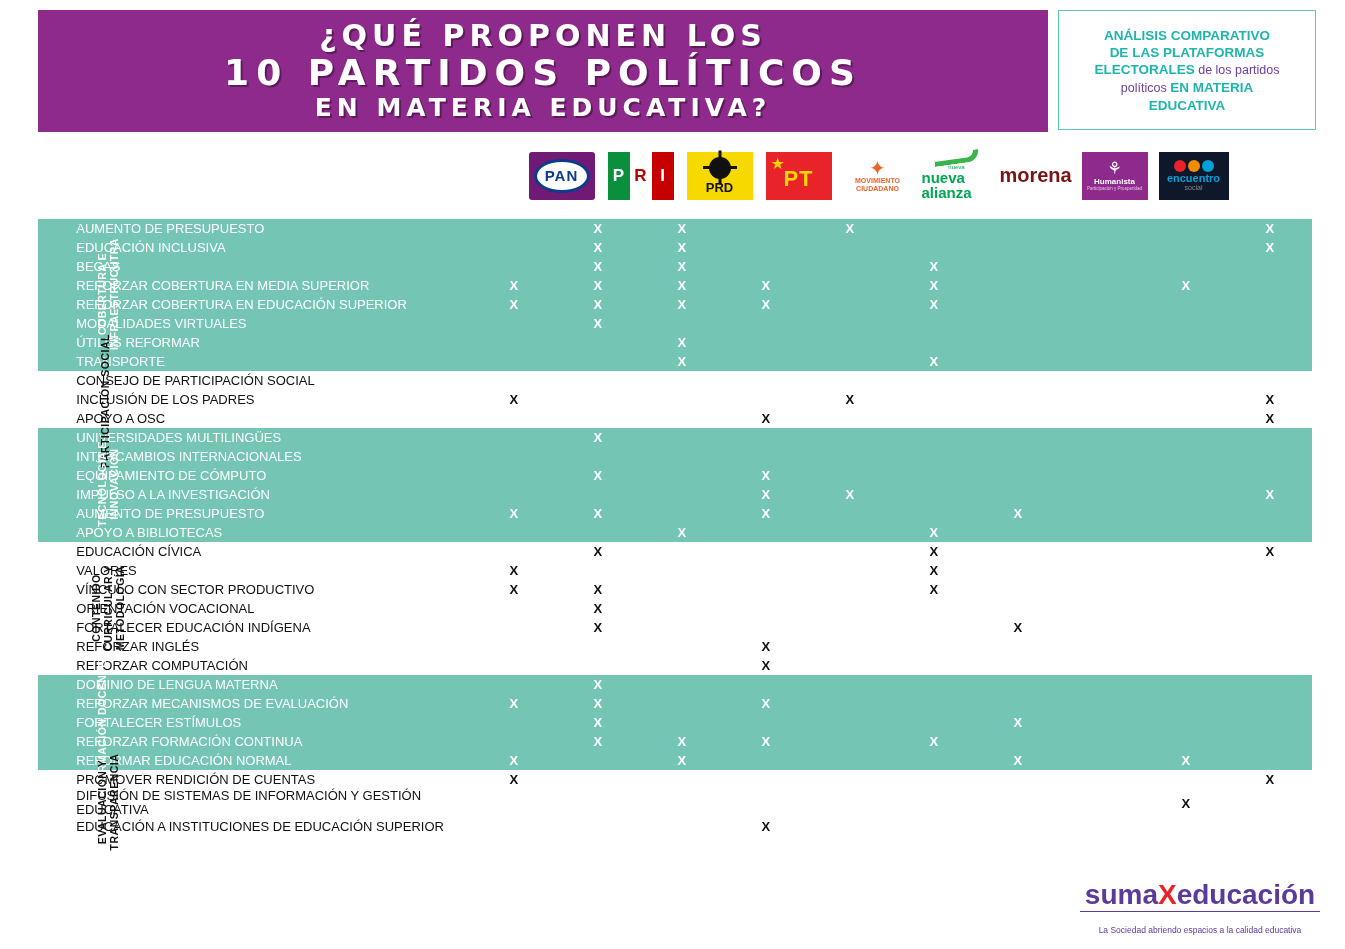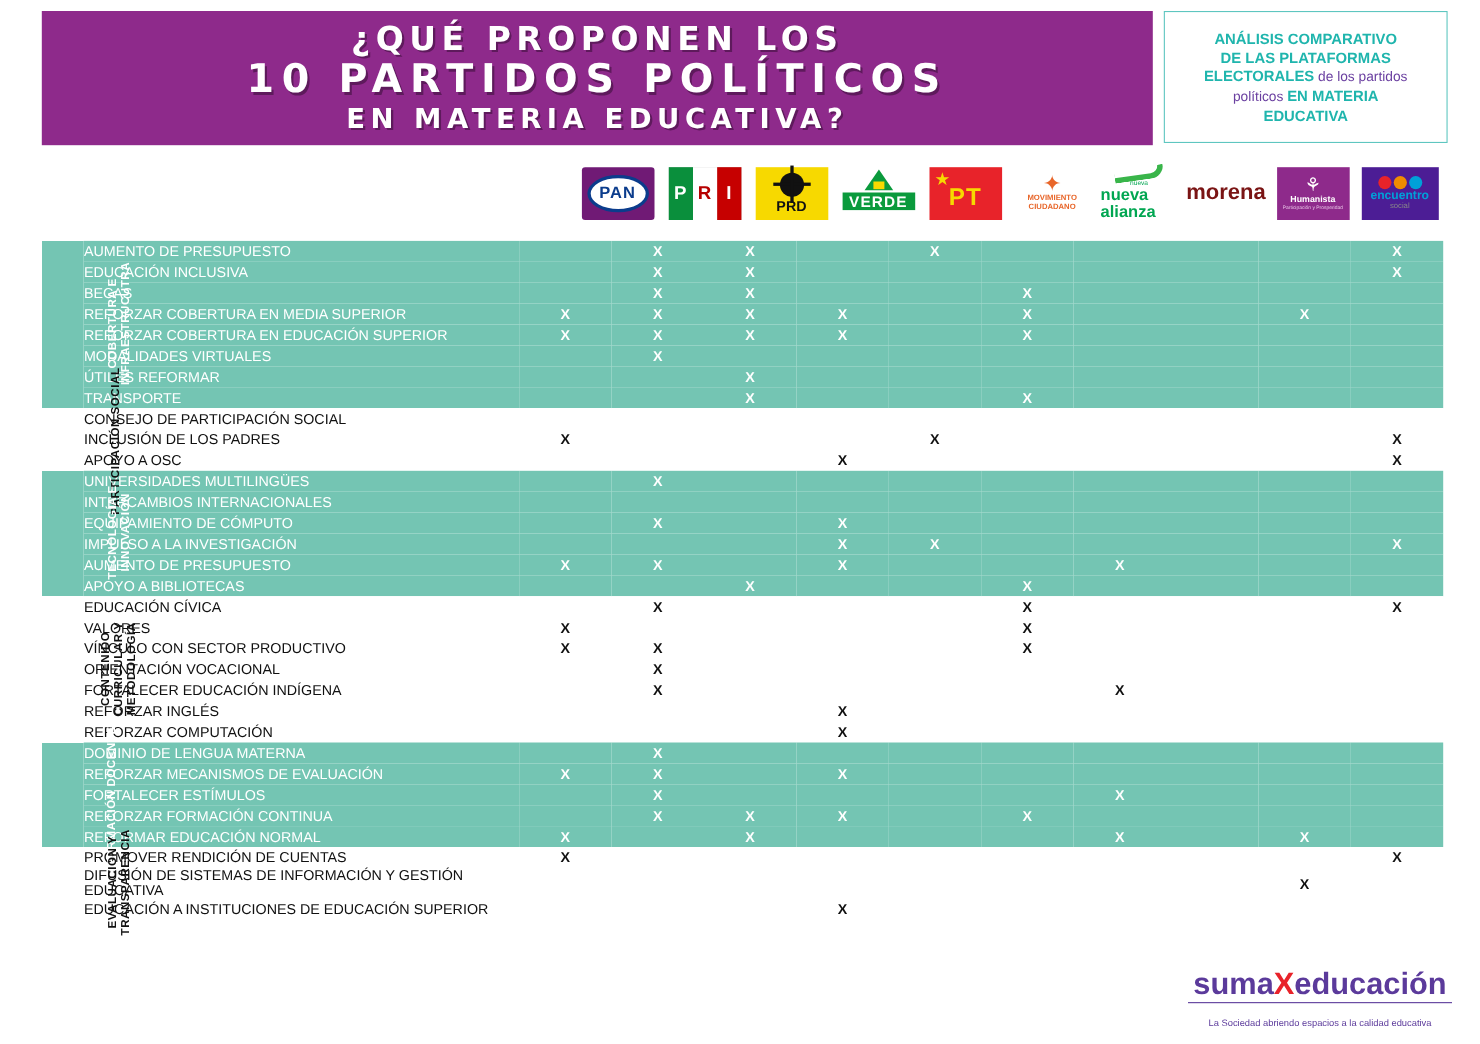--- a/index.html
+++ b/index.html
@@ -59,21 +59,21 @@
   .logo-panal .t2{font-size:15px;font-weight:bold;color:#00a651;line-height:15px;}
   
   .logo-morena{width:74px;height:48px;display:flex;align-items:center;justify-content:center;}
   .logo-morena .txt{color:#7a1414;font-weight:bold;font-size:20px;}
   
   .logo-hum{width:66px;height:48px;background:#8e2a8b;display:flex;flex-direction:column;align-items:center;justify-content:center;}
   .logo-hum .fig{color:#ffffff;font-size:17px;line-height:16px;}
   .logo-hum .t1{color:#ffffff;font-size:8px;font-weight:bold;}
   .logo-hum .t2{color:#e8c3e6;font-size:4.5px;}
   
-  .logo-enc{width:70px;height:48px;background:#4c1d95;display:flex;flex-direction:column;align-items:center;justify-content:center;}
+  .logo-enc{width:70px;height:48px;background:#0f172a;display:flex;flex-direction:column;align-items:center;justify-content:center;}
   .logo-enc .dots{display:flex;gap:2px;}
   .logo-enc .dots i{width:12px;height:12px;border-radius:50%;display:block;}
   .logo-enc .d1{background:#e8232a;}.logo-enc .d2{background:#f08c00;}.logo-enc .d3{background:#00a0d8;}
   .logo-enc .t1{color:#00a0d8;font-weight:bold;font-size:11px;line-height:12px;}
   .logo-enc .t2{color:#888;font-size:7px;}
 
   
   #matrix{position:absolute;left:38px;top:219px;width:1274px;border-collapse:collapse;table-layout:fixed;}
   #matrix td{padding:0;border:0;}
   .cat-cell{width:36px;vertical-align:middle;text-align:center;position:relative;}
@@ -139,28 +139,20 @@
   <div class="logo-cell">
       <div class="logo-inner">
     <div class="logo-prd">
           <div class="sun"></div>
           <div class="txt">PRD</div>
         </div>
   </div>
     </div>
   <div class="logo-cell">
       <div class="logo-inner">
-    <div class="logo-verde">
-          <div class="bird"></div>
-          <div class="txt">VERDE</div>
-        </div>
-  </div>
-    </div>
-  <div class="logo-cell">
-      <div class="logo-inner">
     <div class="logo-pt">
           <span class="star">★</span>
           <div class="txt">PT</div>
         </div>
   </div>
     </div>
   <div class="logo-cell">
       <div class="logo-inner">
     <div class="logo-mc">
           <div class="eagle">✦</div>

